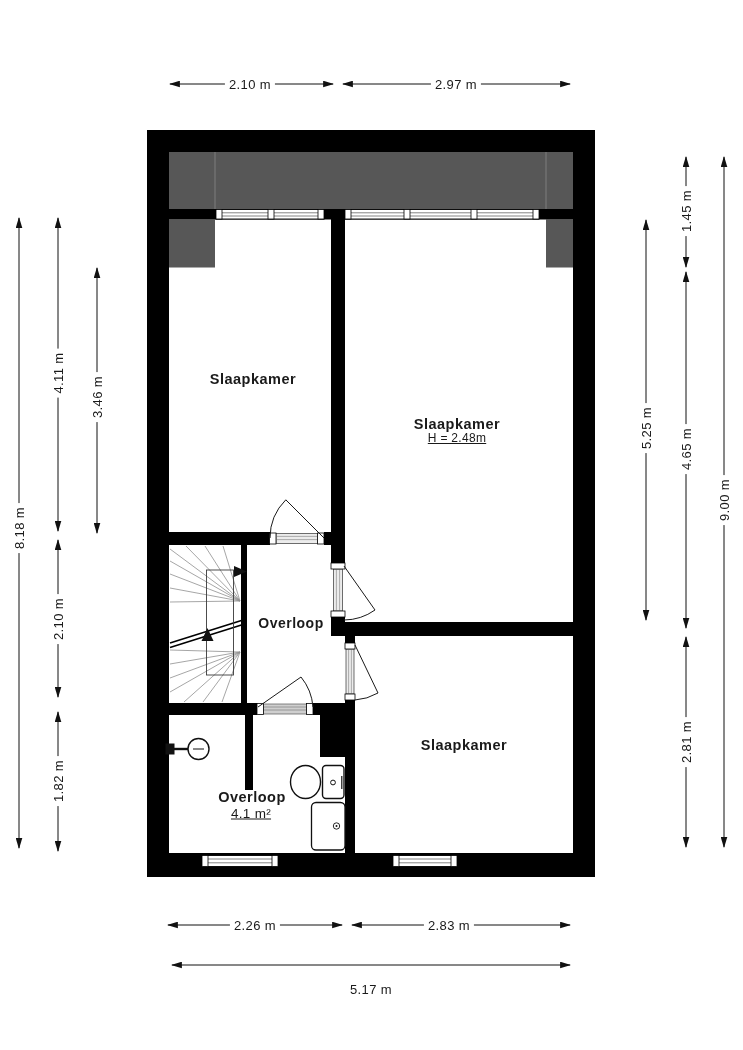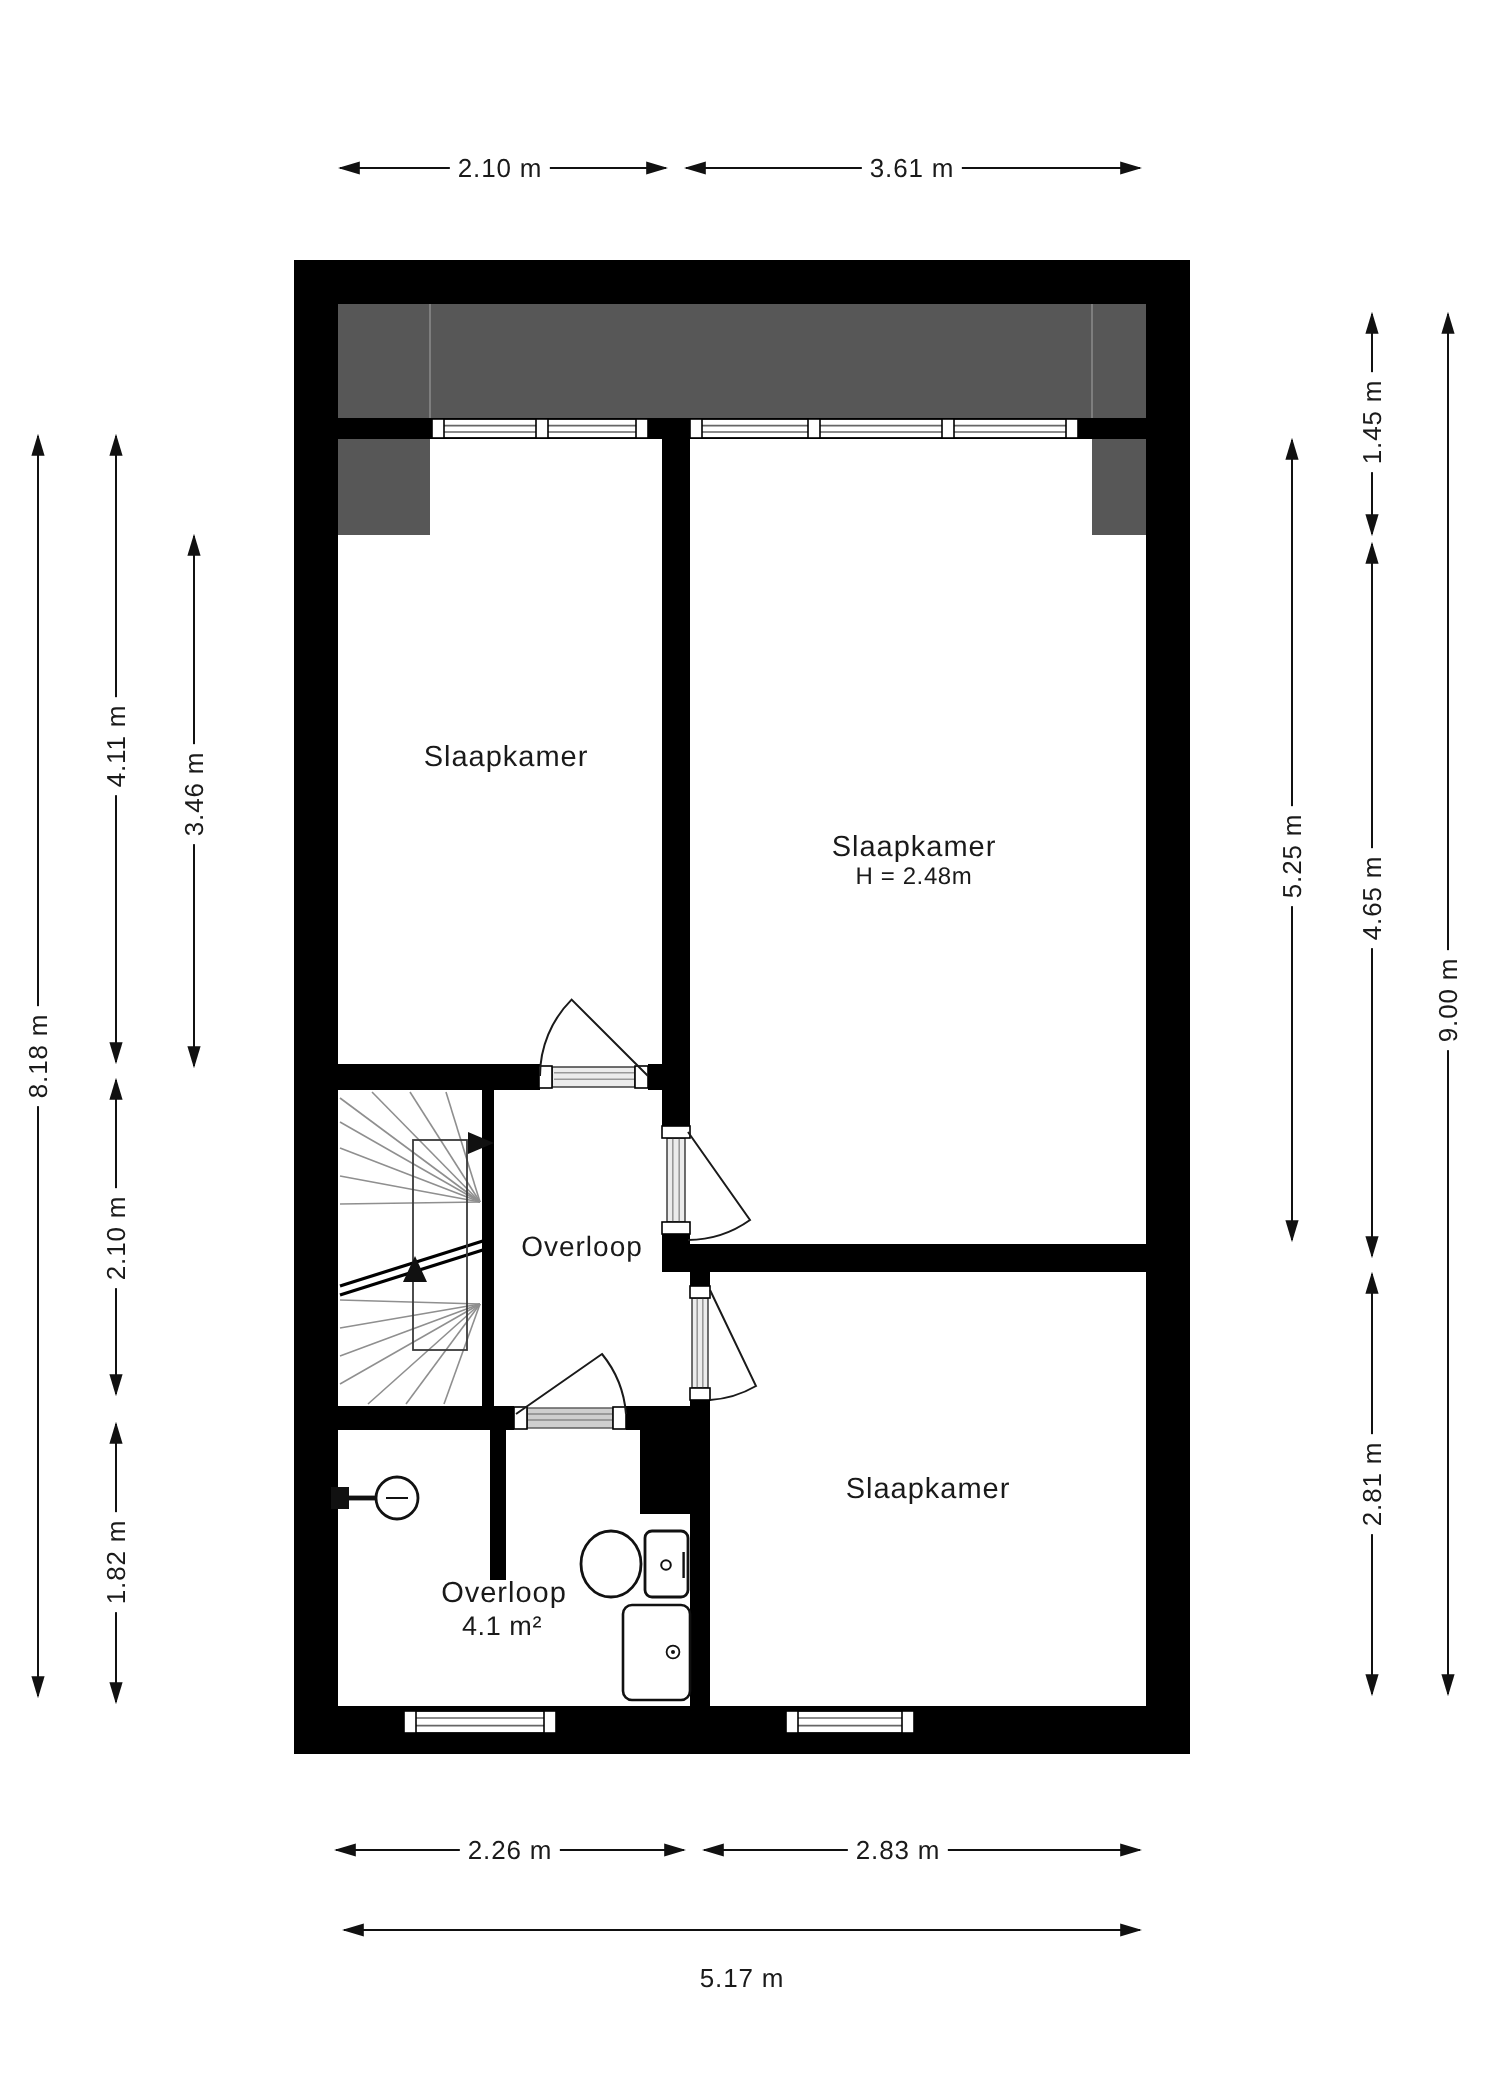--- a/index.html
+++ b/index.html
@@ -5,22 +5,22 @@
   html,body{margin:0;padding:0;background:#ffffff;}
   .stage{
     position:relative;width:743px;height:1050px;background:#fff;overflow:hidden;
     font-family:"Liberation Sans", sans-serif;color:#111;
   }
   .stage svg{position:absolute;left:0;top:0;}
   .label{
     position:absolute;transform:translate(-50%,-50%);
     white-space:nowrap;text-align:center;color:#1a1a1a;
   }
-  .room-label{font-size:14.5px;letter-spacing:.5px;}
-  .room-sub{font-size:12px;letter-spacing:.3px;}
+  .room-label{font-size:14.5px;letter-spacing:.5px;font-weight:bold;}
+  .room-sub{font-size:12px;letter-spacing:.3px;text-decoration:underline;}
   .dim-h{font-size:13px;background:#fff;padding:0 4px;letter-spacing:.4px;}
   .dim-v{
     font-size:13px;background:#fff;padding:0 4px;letter-spacing:.4px;
     transform:translate(-50%,-50%) rotate(-90deg);
   }
 </style>
 </head>
 <body>
 
 <div class="stage">
@@ -192,21 +192,21 @@
 
 <div class="label room-label" style="left:253px;top:379px;">Slaapkamer</div>
 <div class="label room-label" style="left:457px;top:424px;">Slaapkamer</div>
 <div class="label room-sub" style="left:457px;top:438px;">H = 2.48m</div>
 <div class="label room-label" style="left:291px;top:623px;font-size:14px;">Overloop</div>
 <div class="label room-label" style="left:252px;top:797px;">Overloop</div>
 <div class="label room-sub" style="left:251px;top:813px;font-size:13.5px;">4.1 m²</div>
 <div class="label room-label" style="left:464px;top:745px;">Slaapkamer</div>
 
 <div class="label dim-h" style="left:250px;top:84px;">2.10 m</div>
-<div class="label dim-h" style="left:456px;top:84px;">3.61 m</div>
+<div class="label dim-h" style="left:456px;top:84px;">2.97 m</div>
 
 <div class="label dim-h" style="left:255px;top:925px;">2.26 m</div>
 <div class="label dim-h" style="left:449px;top:925px;">2.83 m</div>
 <div class="label dim-h" style="left:371px;top:965px;margin-top:24px;">5.17 m</div>
 
 <div class="label dim-v" style="left:19px;top:528px;">8.18 m</div>
 <div class="label dim-v" style="left:58px;top:373px;">4.11 m</div>
 <div class="label dim-v" style="left:97px;top:397px;">3.46 m</div>
 <div class="label dim-v" style="left:58px;top:619px;">2.10 m</div>
 <div class="label dim-v" style="left:58px;top:781px;">1.82 m</div>

